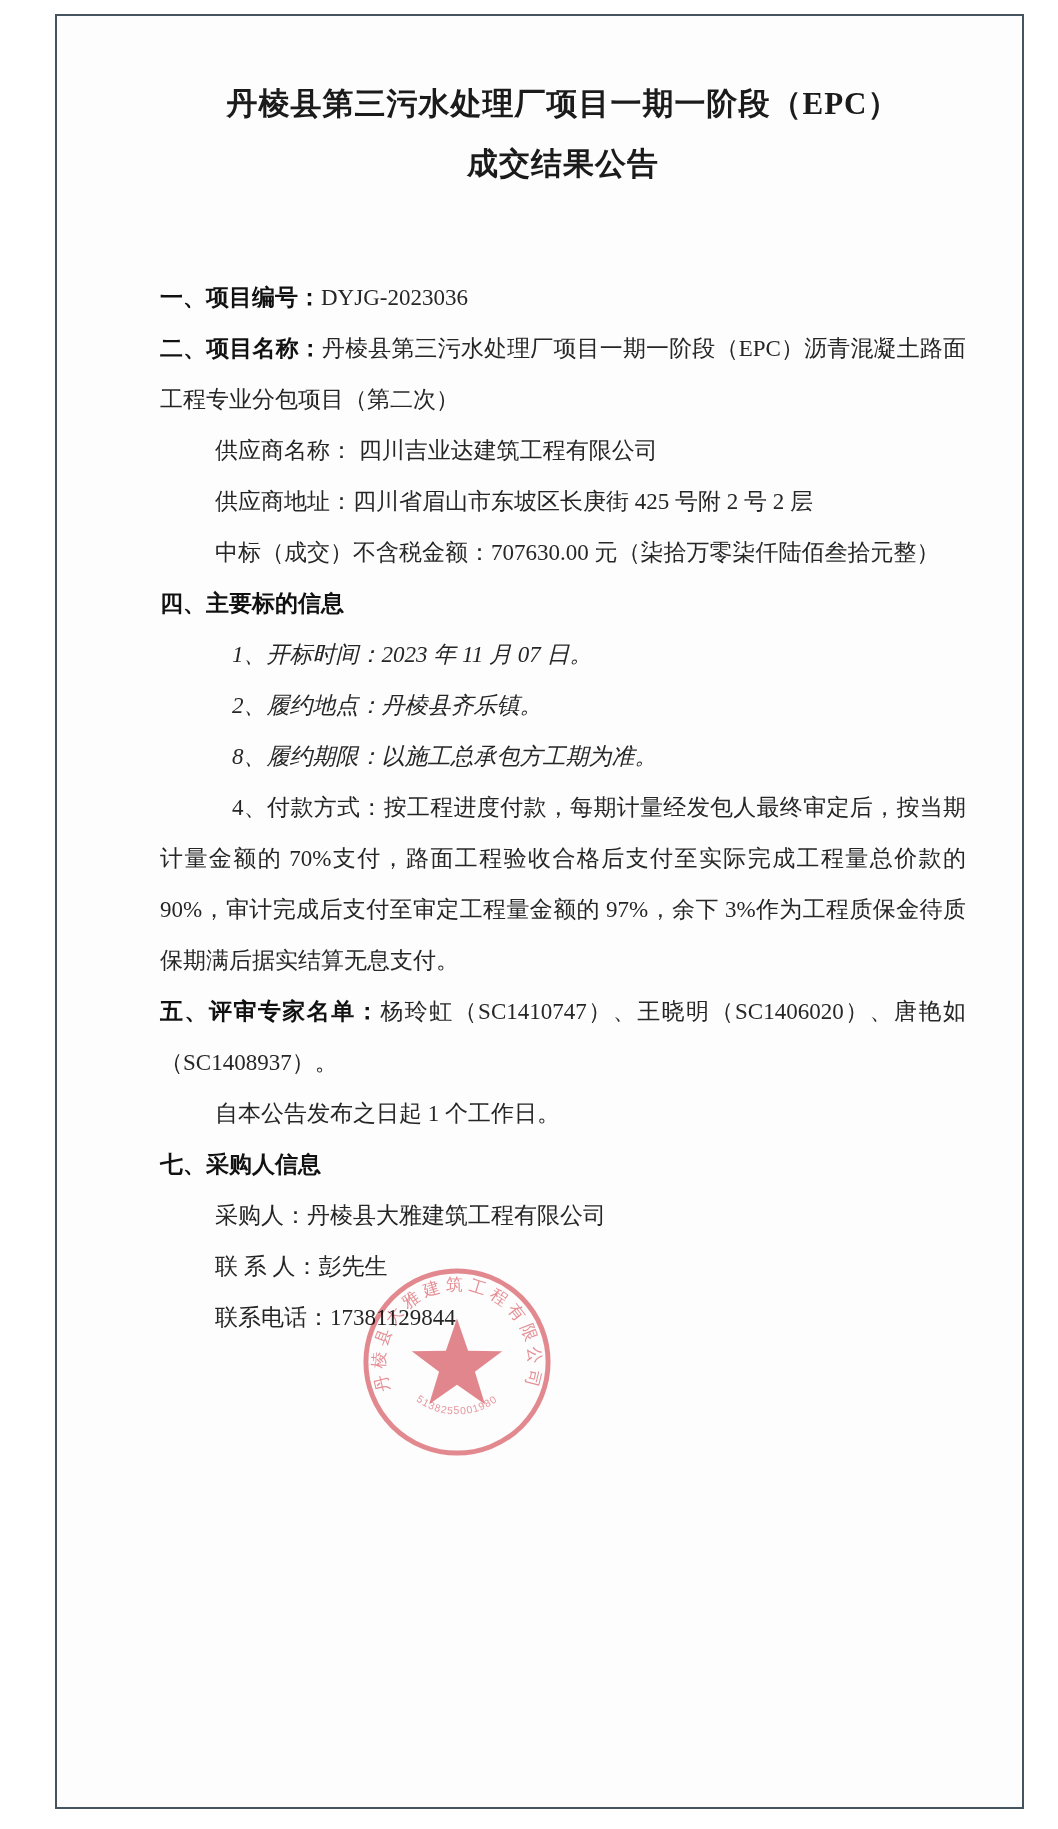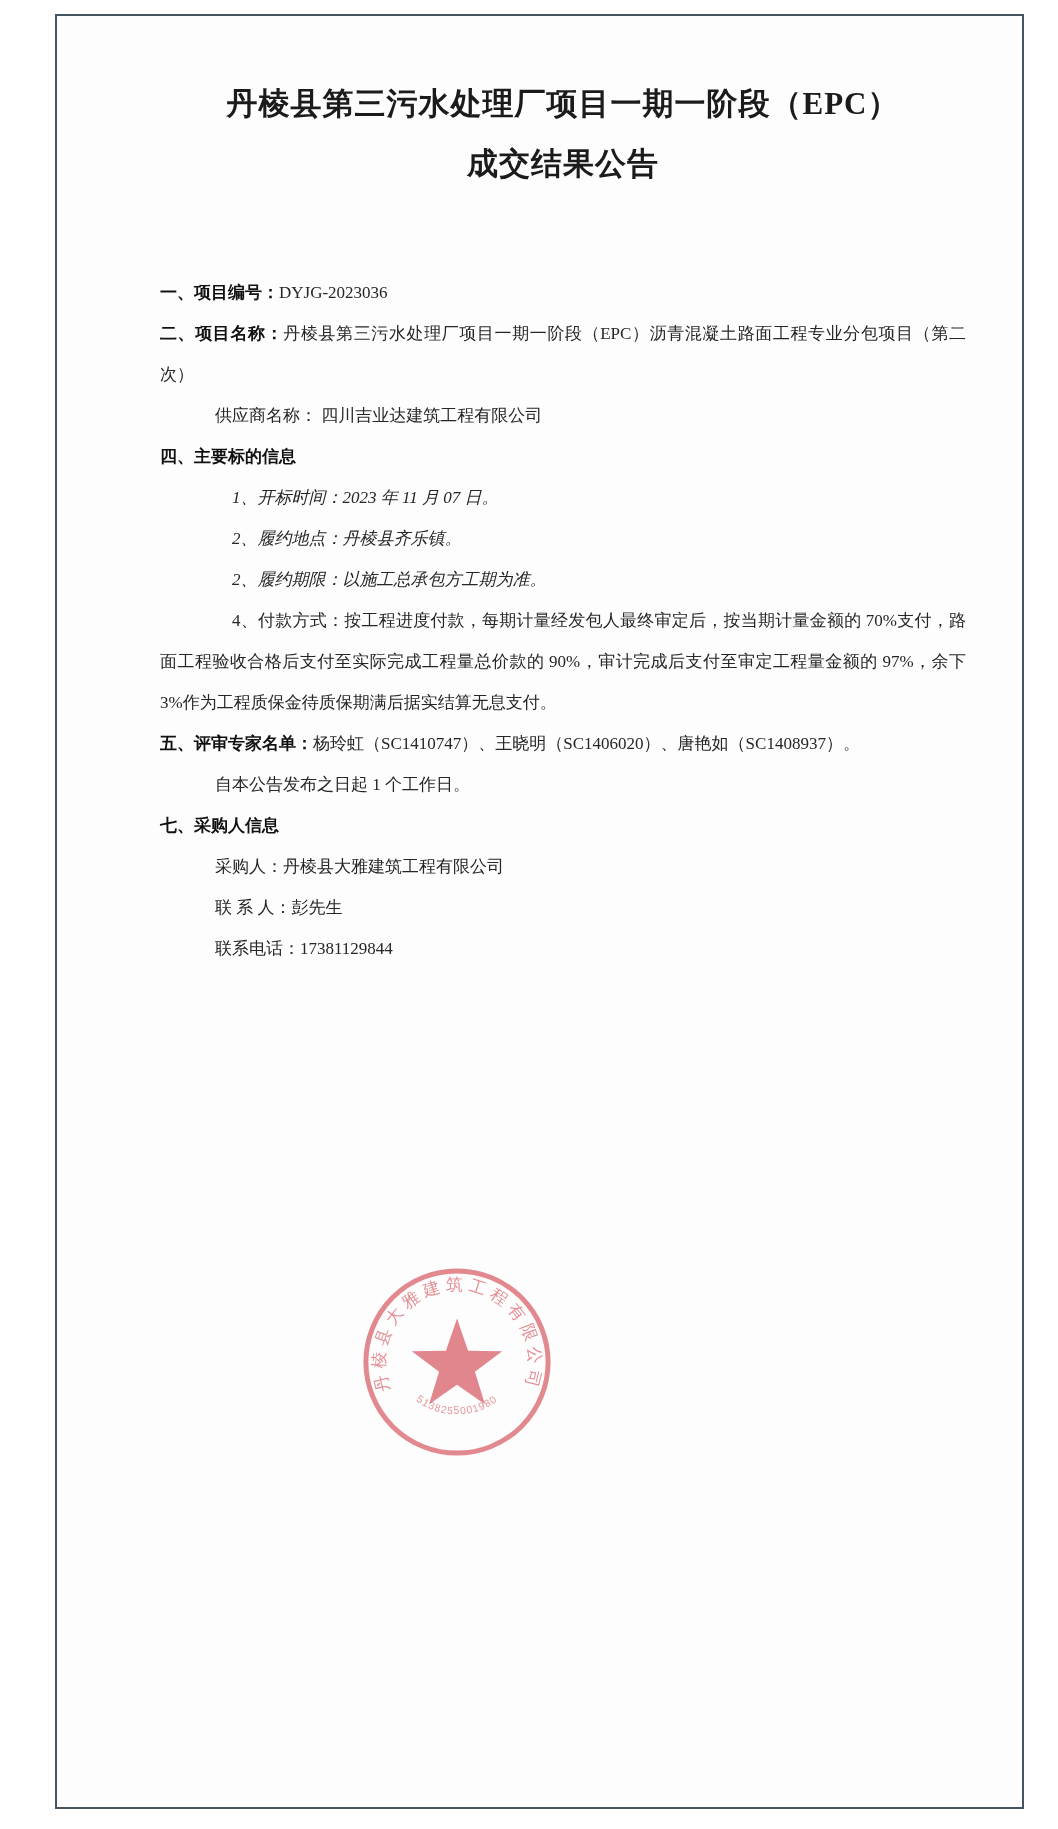--- a/index.html
+++ b/index.html
@@ -24,22 +24,22 @@
     font-family:"Liberation Serif", serif;
     font-weight:700;
     font-size:31px;
     line-height:60px;
     letter-spacing:1px;
     color:#1b1b1b;
   }
   .body { margin-top:78px; }
   .para {
     margin:0;
-    font-size:17px;
-    line-height:41px;
+    font-size:23px;
+    line-height:51px;
     color:#262626;
     text-align:justify;
   }
   .para .lbl {
     font-family:"Liberation Sans", sans-serif;
     font-weight:700;
     color:#111111;
   }
   .para .val { font-family:"Liberation Serif", serif; }
   .ind1 { padding-left:55px; }
@@ -64,24 +64,26 @@
 
       <div class="title">
         <div>丹棱县第三污水处理厂项目一期一阶段（EPC）</div>
         <div>成交结果公告</div>
       </div>
 
       <div class="body">
         <p class="para"><span class="lbl">一、项目编号：</span><span class="val">DYJG-2023036</span></p>
         <p class="para"><span class="lbl">二、项目名称：</span><span class="val">丹棱县第三污水处理厂项目一期一阶段（EPC）沥青混凝土路面工程专业分包项目（第二次）</span></p>
         <p class="para ind1"><span class="val">供应商名称：  四川吉业达建筑工程有限公司</span></p>
+        <p class="para ind1"><span class="val">供应商地址：四川省眉山市东坡区长庚街 425 号附 2 号 2 层</span></p>
+        <p class="para find1"><span class="val">中标（成交）不含税金额：707630.00 元（柒拾万零柒仟陆佰叁拾元整）</span></p>
         <p class="para"><span class="lbl">四、主要标的信息</span><span class="val"></span></p>
         <p class="para ind2"><span class="val">1、开标时间：2023 年 11 月 07 日。</span></p>
         <p class="para ind2"><span class="val">2、履约地点：丹棱县齐乐镇。</span></p>
-        <p class="para ind2"><span class="val">2、履约期限：以施工总承包方工期为准。</span></p>
+        <p class="para ind2"><span class="val">8、履约期限：以施工总承包方工期为准。</span></p>
         <p class="para find2"><span class="val">4、付款方式：按工程进度付款，每期计量经发包人最终审定后，按当期计量金额的 70%支付，路面工程验收合格后支付至实际完成工程量总价款的 90%，审计完成后支付至审定工程量金额的 97%，余下 3%作为工程质保金待质保期满后据实结算无息支付。</span></p>
         <p class="para"><span class="lbl">五、评审专家名单：</span><span class="val">杨玲虹（SC1410747）、王晓明（SC1406020）、唐艳如（SC1408937）。</span></p>
         <p class="para ind1"><span class="val">自本公告发布之日起 1 个工作日。</span></p>
         <p class="para"><span class="lbl">七、采购人信息</span><span class="val"></span></p>
         <p class="para ind1"><span class="val">采购人：丹棱县大雅建筑工程有限公司</span></p>
         <p class="para ind1"><span class="val">联 系 人：彭先生</span></p>
         <p class="para ind1"><span class="val">联系电话：17381129844</span></p>
       </div>
     </div>
 

